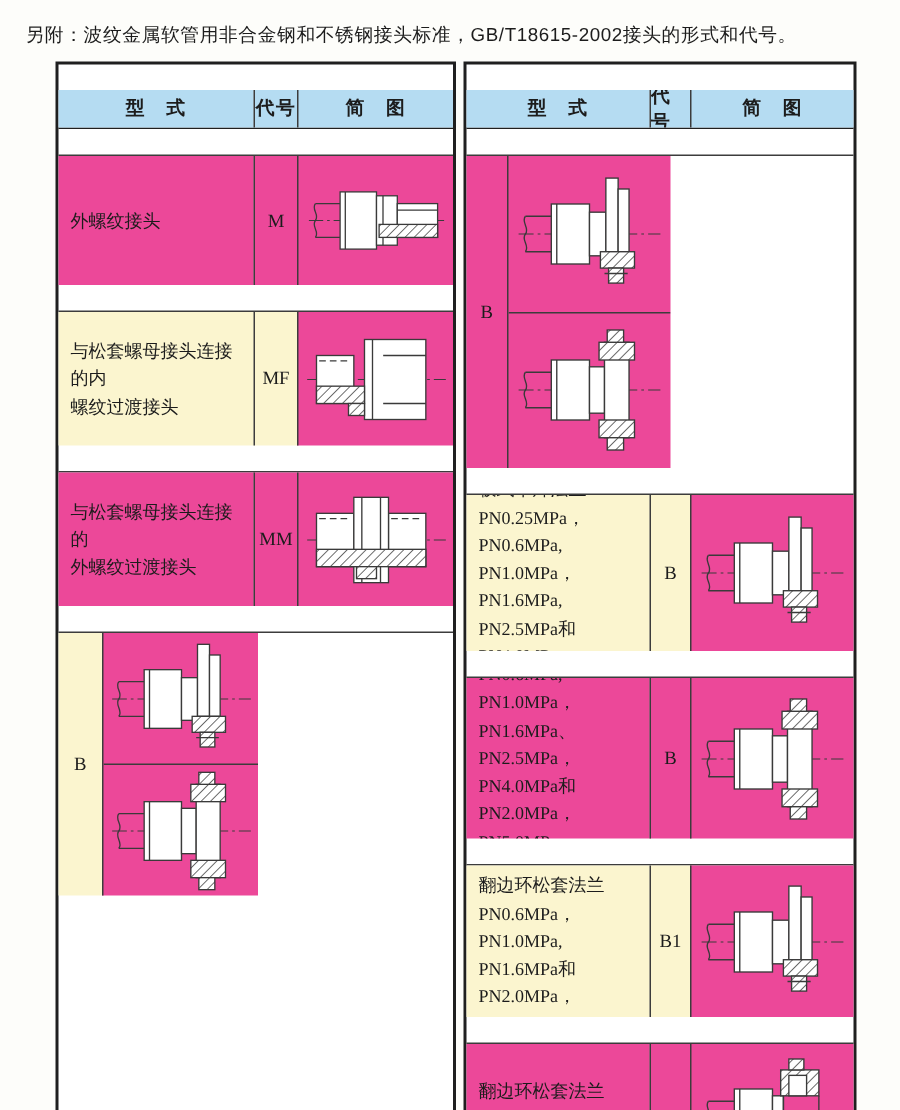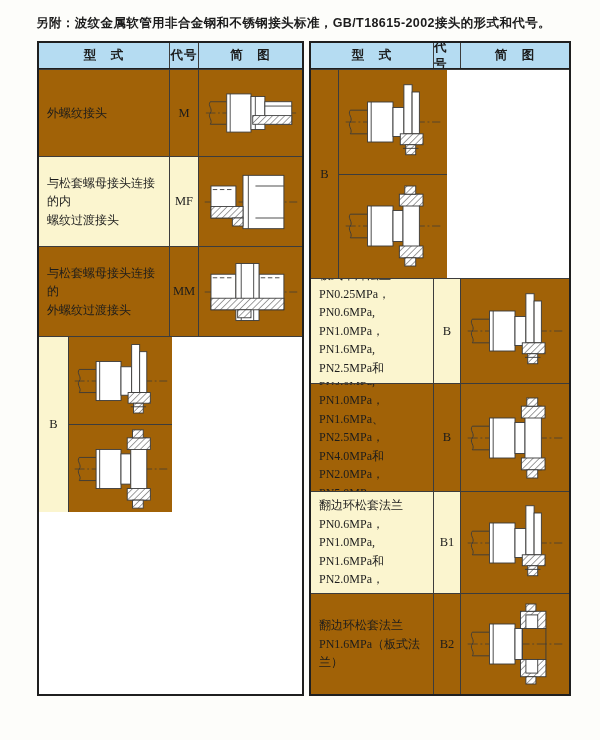--- a/index.html
+++ b/index.html
@@ -1,30 +1,30 @@
 <!DOCTYPE html>
 <html><head>
 <meta charset="utf-8">
 <style>
   html,body{margin:0;padding:0;}
   .page{
     width:600px;height:740px;background:#fdfdfa;position:relative;
     font-family:"Liberation Sans",sans-serif;color:#1c1c1c;overflow:hidden;
   }
   .title{
-    padding:15px 20px 9px 36px;font-size:12.5px;font-weight:bold;letter-spacing:.4px;
+    padding:15px 20px 9px 17px;font-size:12.5px;font-weight:normal;letter-spacing:.4px;
   }
   .tables{display:flex;gap:5px;margin-left:37px;}
   .tbl{border:2px solid #1f1f1f;background:#fff;}
-  .row{display:flex;box-sizing:border-box;border-top:1px solid #3c3c3c;}
+  .row{display:flex;box-sizing:border-box;border-top:1px solid #3c3c3c;margin-top:17px;}
   .row:first-child{border-top:none;}
   .row.head{border-bottom:1px solid #1f1f1f;}
   .cell{
     box-sizing:border-box;border-left:1px solid #3c3c3c;display:flex;
-    align-items:center;justify-content:center;overflow:hidden;background:#a16207;
+    align-items:center;justify-content:center;overflow:hidden;background:#ec4899;
   }
   .cell:first-child{border-left:none;}
   .head-cell{
     background:#b5dcf2;font-size:12.5px;font-weight:bold;letter-spacing:1px;
   }
   .tbl-left .c1{width:130px;}
   .tbl-left .c2{width:29px;}
   .tbl-left .c3{width:104px;}
   .tbl-right .c1{width:122px;}
   .tbl-right .c2{width:27px;}

